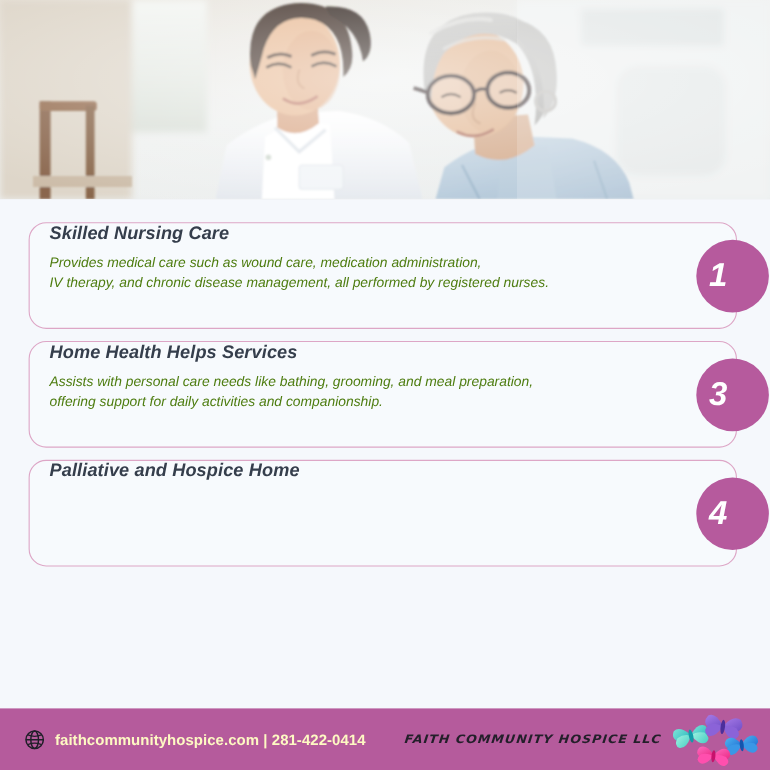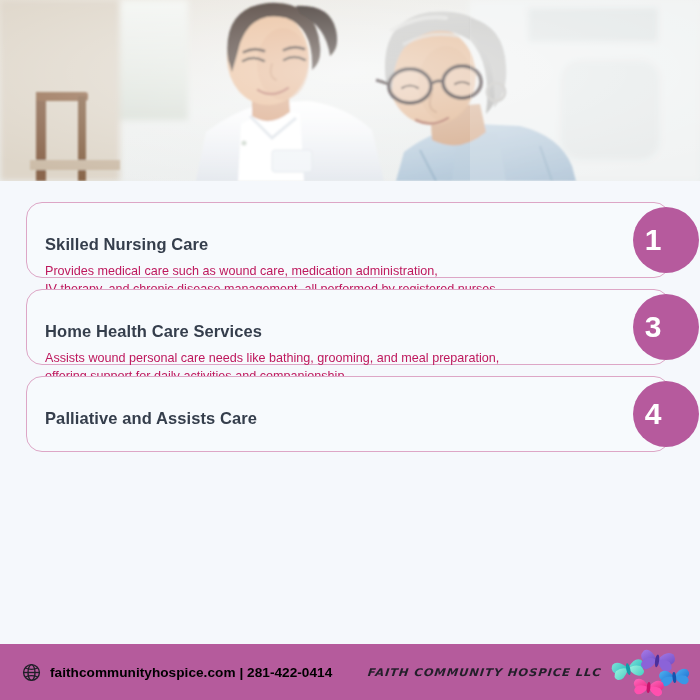--- a/index.html
+++ b/index.html
@@ -31,38 +31,39 @@
   .hero svg { display: block; width: 700px; height: 181px; }
 
   
   .cards {
     position: relative;
     padding: 21px 0 0 0;
   }
   .card {
     position: relative;
     margin: 0 30px 11px 26px;
-    height: 76px;
+    height: 97px;
     background: #f7fafd;
     border: 1px solid #dda6c6;
     border-radius: 16px;
-    padding: 32px 90px 0 18px;
+    padding: 0 90px 0 18px;
+    font-style: italic;
   }
   .card-title {
     font-size: 16.5px;
     font-weight: bold;
     color: #353e4c;
     letter-spacing: 0.1px;
     line-height: 1.2;
     margin-bottom: 7px;
     white-space: nowrap;
   }
   .card-desc {
     font-size: 12.6px;
-    color: #be185d;
+    color: #4d7c0f;
     line-height: 1.47;
     white-space: pre-line;
   }
 
   .badge {
     position: absolute;
     right: -30px;
     top: 50%;
     transform: translateY(-50%);
     width: 66px;
@@ -93,21 +94,21 @@
   .footer-left {
     display: flex;
     align-items: center;
     gap: 9px;
     margin-left: 22px;
   }
   .globe-icon { width: 19px; height: 19px; display: block; flex: none; }
   .footer-contact {
     font-size: 13.6px;
     font-weight: bold;
-    color: #000000;
+    color: #fef9c3;
     letter-spacing: 0.05px;
     white-space: nowrap;
   }
   .footer-right {
     margin-left: auto;
     display: flex;
     align-items: center;
     gap: 0px;
     margin-right: 6px;
   }
@@ -254,28 +255,28 @@
 
     <div class="card">
       <div class="card-title">Skilled Nursing Care</div>
       <div class="card-desc">Provides medical care such as wound care, medication administration,
 IV therapy, and chronic disease management, all performed by registered nurses.</div>
       <div class="badge">1</div>
     </div>
 
 
     <div class="card">
-      <div class="card-title">Home Health Care Services</div>
-      <div class="card-desc">Assists wound personal care needs like bathing, grooming, and meal preparation,
+      <div class="card-title">Home Health Helps Services</div>
+      <div class="card-desc">Assists with personal care needs like bathing, grooming, and meal preparation,
 offering support for daily activities and companionship.</div>
       <div class="badge">3</div>
     </div>
 
     <div class="card">
-      <div class="card-title">Palliative and Assists Care</div>
+      <div class="card-title">Palliative and Hospice Home</div>
       <div class="badge">4</div>
     </div>
 
   </div>
 
   <div class="footer">
 
     <div class="footer-left">
       <svg class="globe-icon" viewBox="0 0 24 24">
         <circle cx="12" cy="12" r="10" fill="none" stroke="#1f1f28" stroke-width="1.7"></circle>

